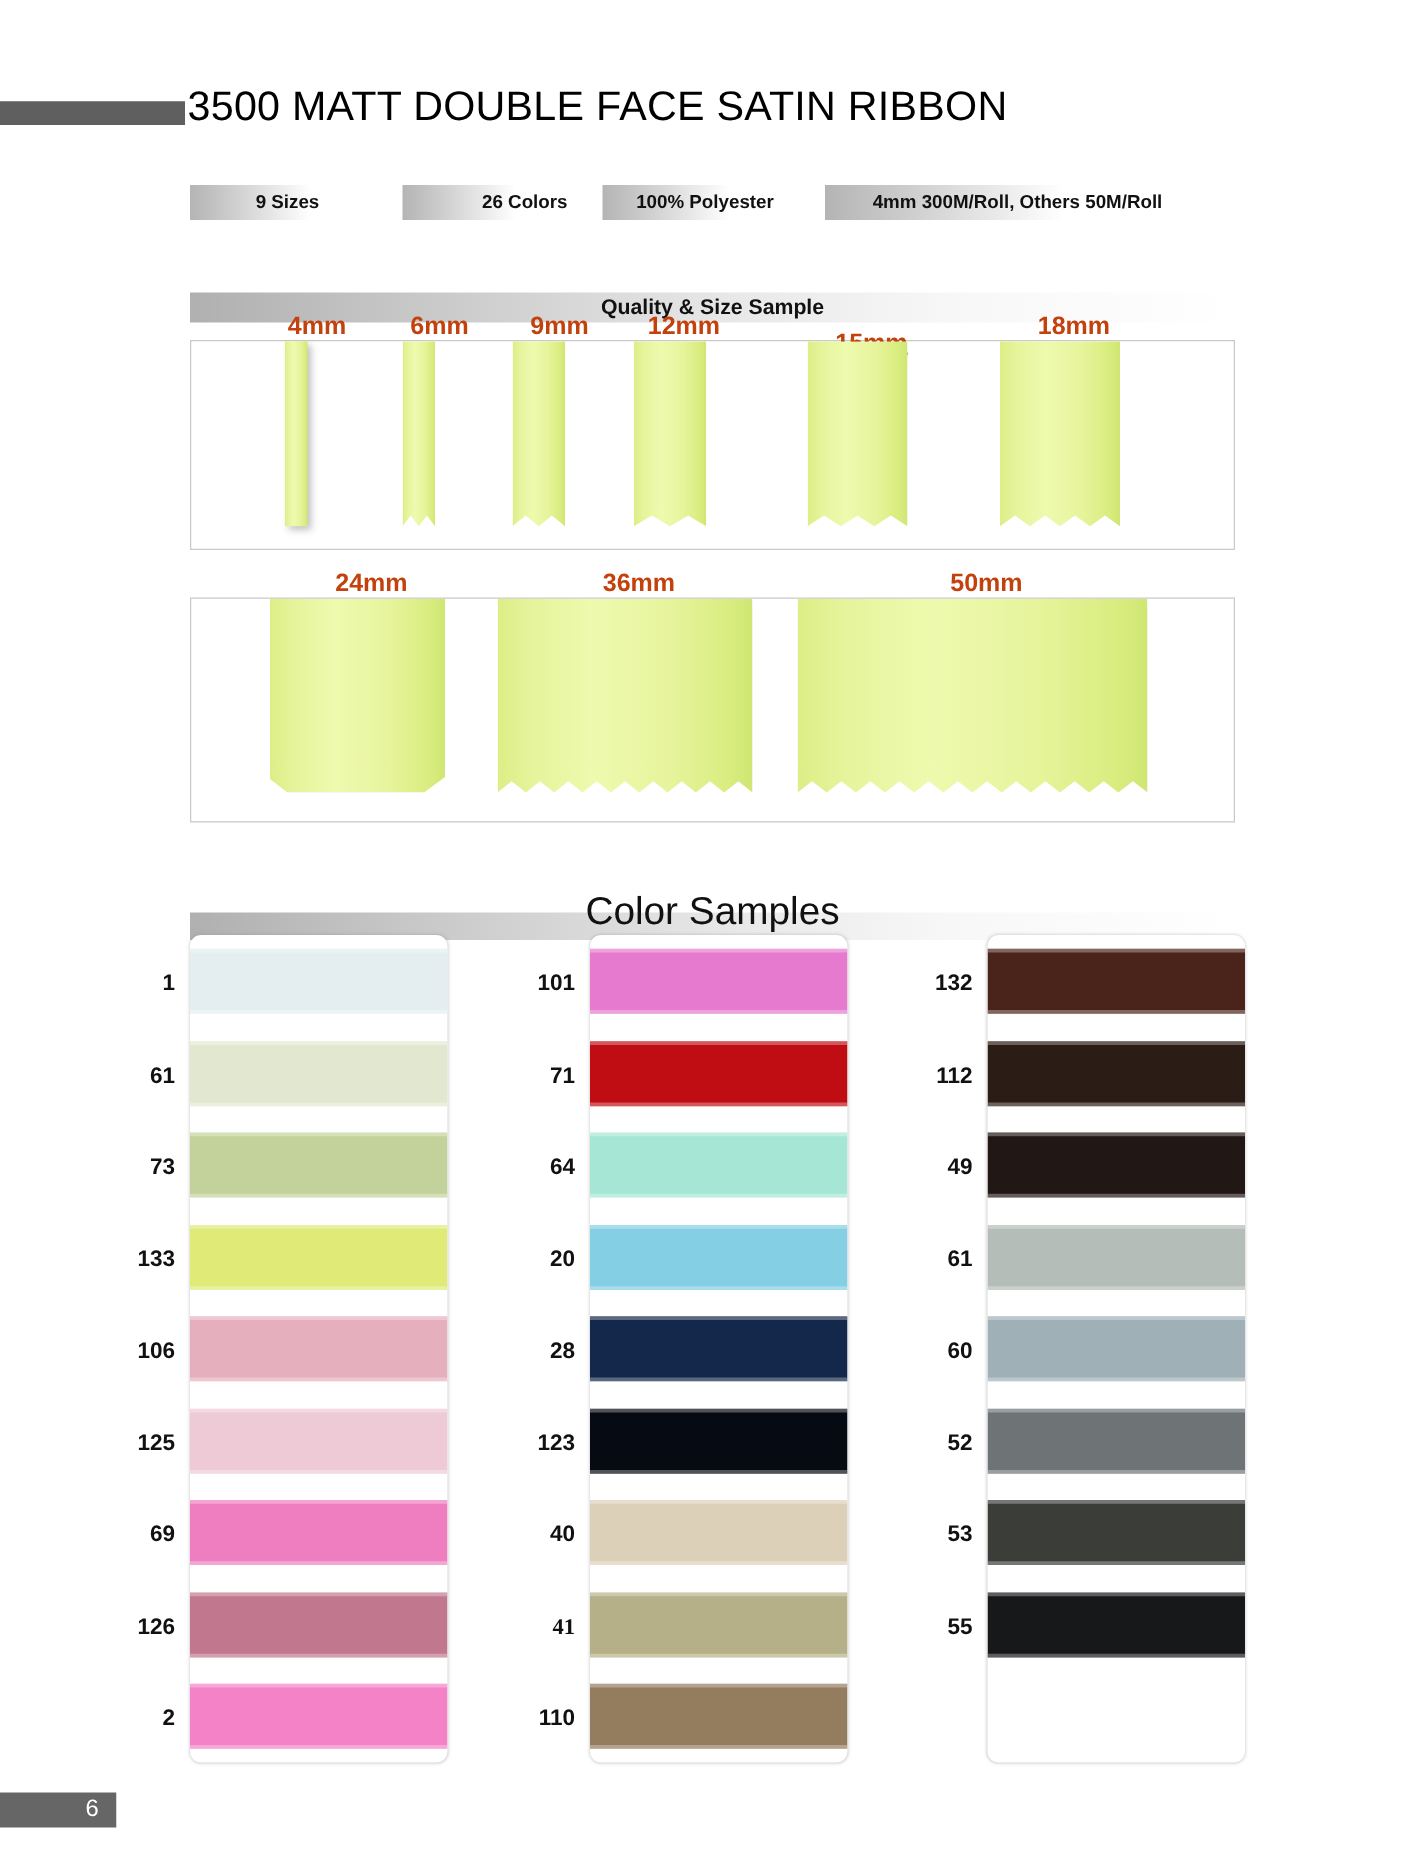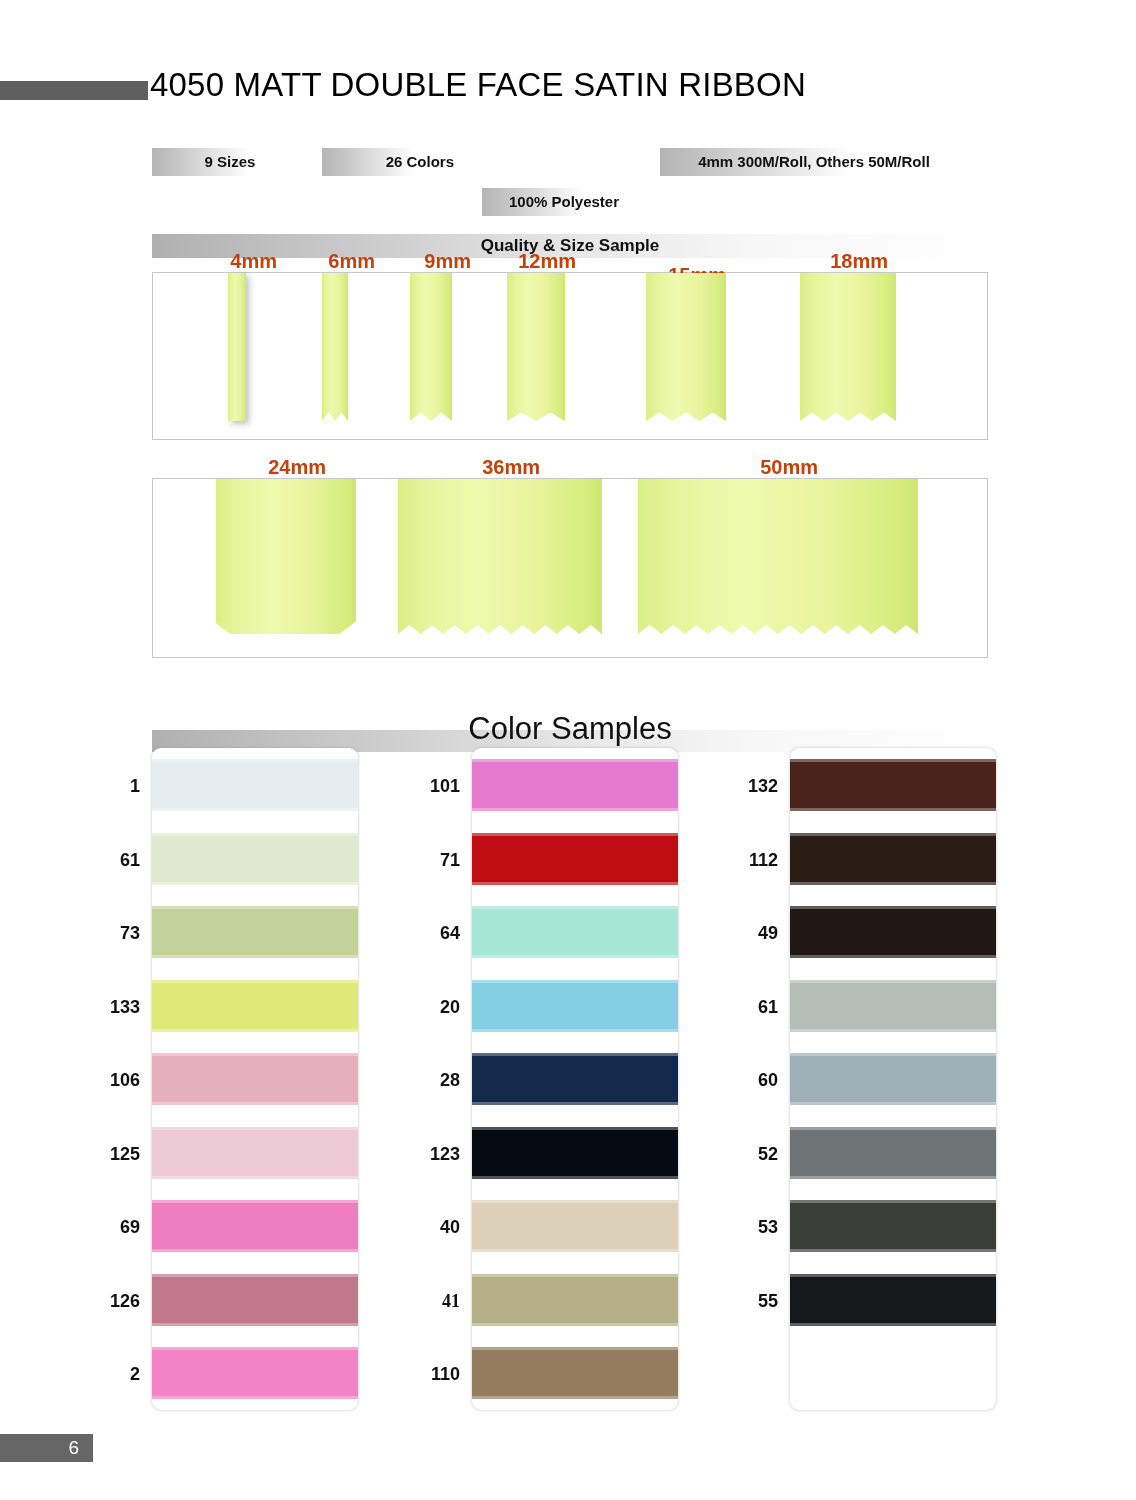--- a/index.html
+++ b/index.html
@@ -57,21 +57,21 @@
     text-align: center;
     font-size: 15px;
     font-weight: 700;
     color: #111;
     background: linear-gradient(to right, #b4b4b4 0%, #c9c9c9 18%, #ffffff 62%, #ffffff 100%);
     padding: 0 14px;
     white-space: nowrap;
   }
   .spec-badge.w1 { min-width: 128px; }
   .spec-badge.w2 { min-width: 118px; text-align: right; }
-  .spec-badge.w3 { min-width: 136px; margin-top: 40px; }
+  .spec-badge.w3 { min-width: 136px; }
   .spec-badge.w4 { min-width: 280px; }
 
   
   .banner {
     position: absolute;
     left: 152px;
     width: 836px;
     background: linear-gradient(to right, #b0b0b0 0%, #c6c6c6 20%, #e8e8e8 52%, #f7f7f7 72%, #ffffff 100%);
   }
   .banner-qs {
@@ -192,21 +192,21 @@
     top: 3px;
     font-size: 19px;
     color: #ffffff;
   }
 </style>
 </head>
 <body>
 
 <div class="header">
   <div class="header-bar"></div>
-  <div class="header-title">4050  MATT DOUBLE FACE SATIN RIBBON</div>
+  <div class="header-title">3500  MATT DOUBLE FACE SATIN RIBBON</div>
 </div>
 
 <div class="specs">
   <div class="spec-badge w1">9 Sizes</div>
   <div class="spec-badge w2">26 Colors</div>
   <div class="spec-badge w3">100% Polyester</div>
   <div class="spec-badge w4">4mm 300M/Roll, Others 50M/Roll</div>
 </div>
 
 <div class="banner banner-qs">

